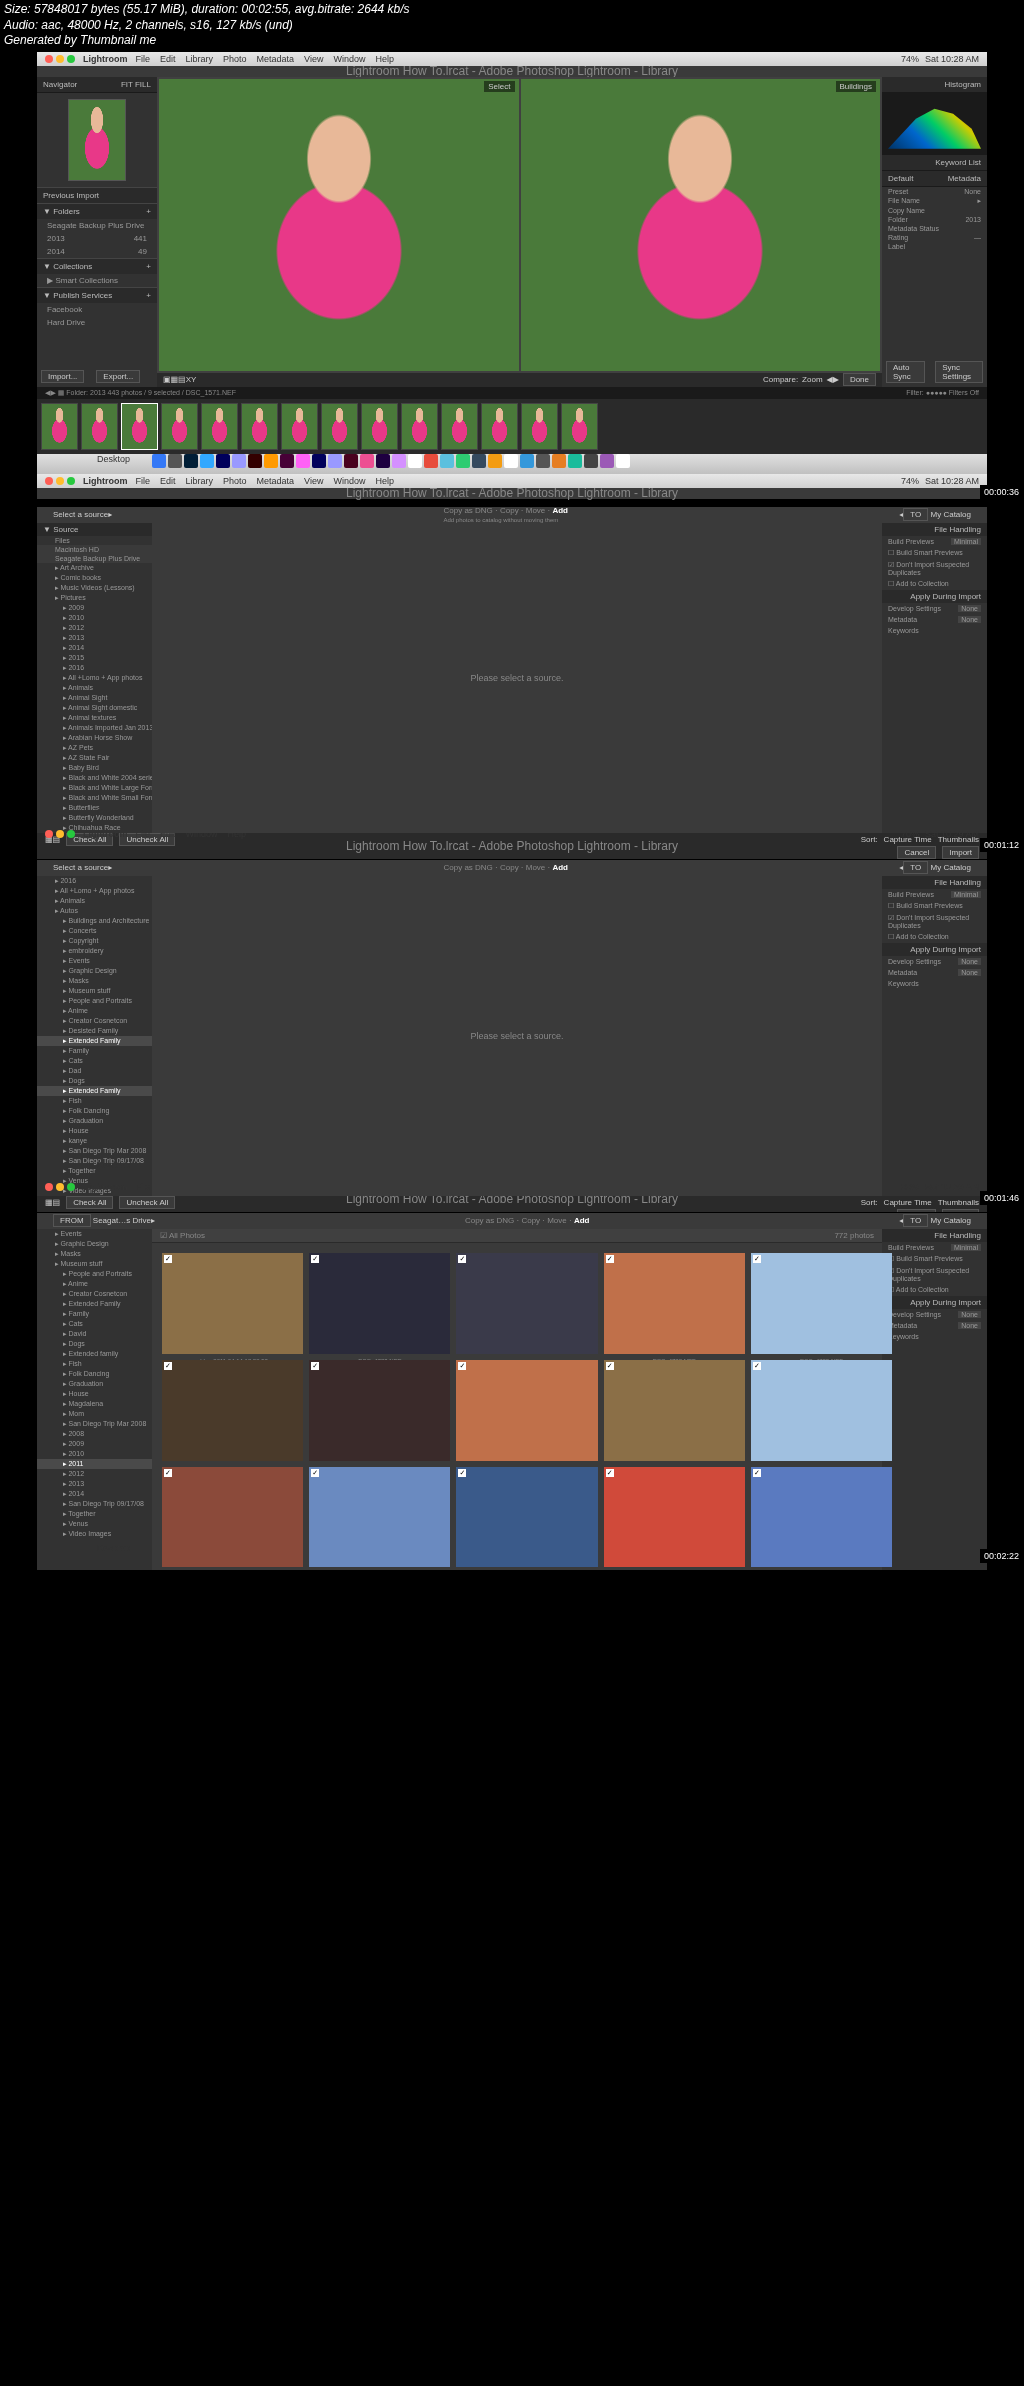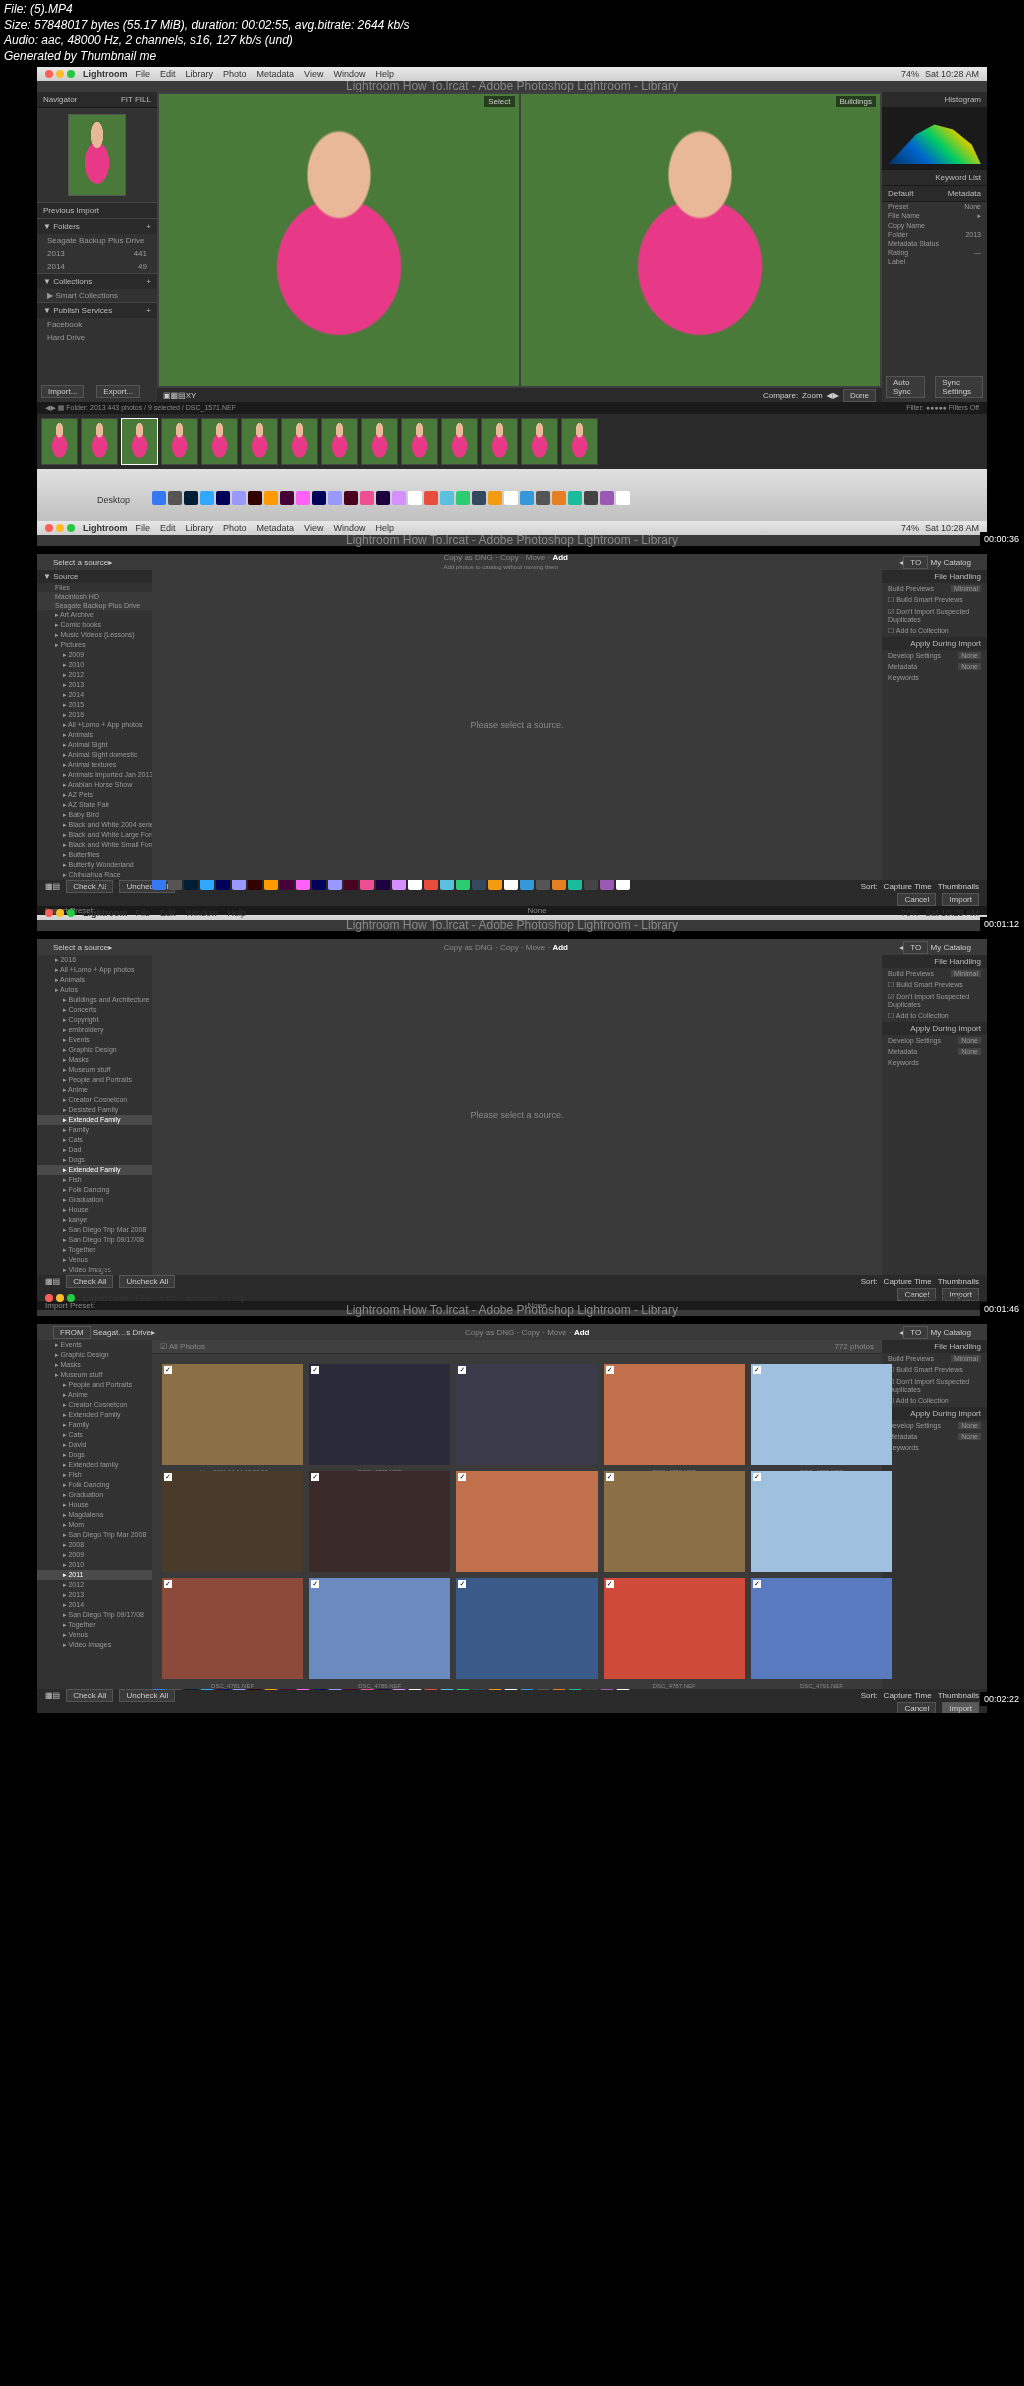--- a/index.html
+++ b/index.html
@@ -26,21 +26,21 @@
 .photo .lbl{position:absolute;top:2px;right:4px;background:rgba(0,0,0,.5);padding:1px 4px;font-size:8px}
 .girl{width:80%;height:90%;background:radial-gradient(ellipse at 50% 25%,#e8b898 0%,#e8b898 15%,transparent 16%),radial-gradient(ellipse at 50% 60%,#e83888 0%,#e83888 30%,transparent 31%),#4a7a3a}
 .toolbar{background:#2a2a2a;height:14px;display:flex;align-items:center;padding:0 6px;gap:4px;font-size:8px}
 .btn{background:#3a3a3a;padding:1px 6px;border:1px solid #555;font-size:8px}
 .histo{height:50px;margin:4px;background:linear-gradient(45deg,#003366 0%,#0066cc 30%,#00cc66 50%,#cccc00 70%,#cc3300 90%);clip-path:polygon(0 100%,10% 80%,30% 40%,50% 20%,70% 30%,90% 60%,100% 100%)}
 .meta .prow{font-size:7px;padding:1px 6px}
 .filmstrip{background:#2a2a2a;padding:4px;display:flex;gap:3px;overflow:hidden}
 .fthumb{width:35px;height:45px;background:#4a7a3a;border:1px solid #444;flex-shrink:0}
 .fthumb.sel{border-color:#fff}
 .finfo{background:#1a1a1a;padding:2px 8px;font-size:7px;color:#888}
-.dock{background:linear-gradient(#e0e0e0,#c0c0c0);height:20px;display:flex;align-items:flex-end;padding:16px 60px;gap:2px}
+.dock{background:linear-gradient(#e0e0e0,#c0c0c0);height:20px;display:flex;align-items:flex-start;padding:0 60px;gap:2px}
 .dicon{width:14px;height:14px;border-radius:2px}
 
 .import{height:300px;background:#2a2a2a;display:flex;flex-direction:column}
 .imphead{background:#3a3a3a;height:16px;display:flex;align-items:center;padding:0 16px;font-size:8px}
 .imphead .src{color:#ccc}
 .imphead .mid{margin:12px auto;color:#888}
 .imphead .mid b{color:#fff}
 .imphead .dest{color:#ccc}
 .impbody{flex:1;display:flex}
 .srclist{width:115px;background:#323232;overflow:hidden}
@@ -60,21 +60,20 @@
 .grid{display:grid;grid-template-columns:repeat(5,1fr);gap:6px;padding:10px;width:100%}
 .gthumb{aspect-ratio:1.4;background:#666;position:relative}
 .gthumb .cap{position:absolute;bottom:-10px;left:0;right:0;text-align:center;font-size:6px;color:#888}
 .chk{position:absolute;top:2px;left:2px;width:8px;height:8px;background:#fff;font-size:7px;text-align:center;line-height:8px;color:#000}
 .allph{background:#404040;padding:2px 8px;font-size:8px;display:flex;justify-content:space-between;border-bottom:1px solid #2a2a2a}
 </style>
 </head>
 <body>
 
 <div class="info">
-<div>File:   (5).MP4</div>
 <div>Size: 57848017 bytes (55.17 MiB), duration: 00:02:55, avg.bitrate: 2644 kb/s</div>
 <div>Audio: aac, 48000 Hz, 2 channels, s16, 127 kb/s (und)</div>
 <div>Generated by Thumbnail me</div>
 </div>
 
 <div class="frame">
 <div class="macbar">
 <div class="traffic">
         <span class="dot r"></span>
         <span class="dot y"></span>

